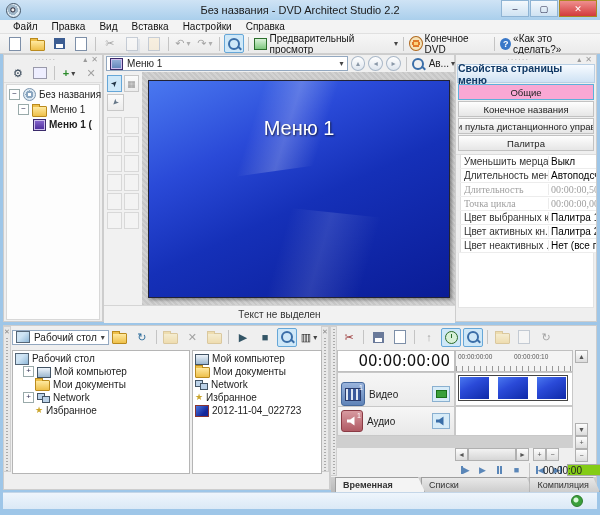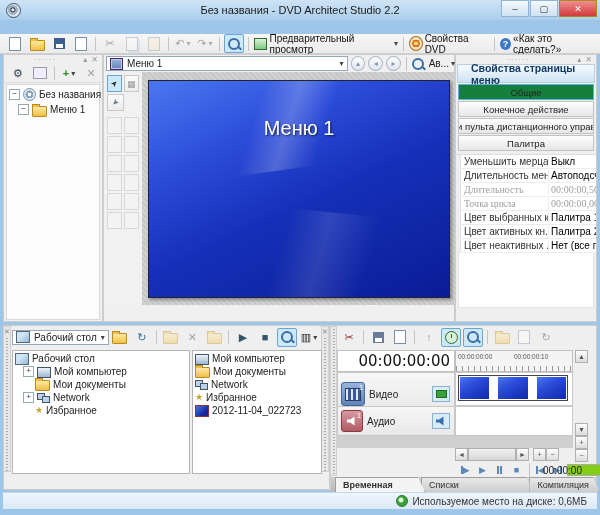--- a/index.html
+++ b/index.html
@@ -66,23 +66,23 @@
   .ts-cell{width:15px;height:15px;margin:0 1px;border:1px solid #c8c8c8;background:linear-gradient(#fbfbfb,#ececec);display:flex;align-items:center;justify-content:center;color:#9a9a9a;font-size:9px;}
   .ts-cell.active{background:#cfe8f8;border-color:#66a7d8;color:#234;}
   .ts-cell.ghost{border-color:#d8d8d8;color:#c2c2c2;background:#f3f3f3;}
   .canvas{position:absolute;left:142px;top:72px;width:313px;height:233px;background:repeating-linear-gradient(45deg,#c7c7c7 0 2px,#d2d2d2 2px 4px);}
   .preview{position:absolute;left:6px;top:8px;width:300px;height:216px;background:linear-gradient(155deg,#4a78f0 0%,#2a4ad8 30%,#1530b8 55%,#0a1c96 100%);border:1px solid #223;box-shadow:2px 2px 3px rgba(0,0,0,.35);overflow:hidden;}
   .preview::before{content:"";position:absolute;left:-20%;top:-30%;width:140%;height:70%;background:linear-gradient(115deg,transparent 42%,rgba(255,255,255,.22) 50%,transparent 58%);transform:rotate(-8deg);}
   .preview::after{content:"";position:absolute;left:-10%;bottom:-20%;width:130%;height:60%;background:linear-gradient(100deg,transparent 40%,rgba(255,255,255,.12) 50%,transparent 62%);transform:rotate(6deg);}
   .preview-title{position:absolute;left:0;right:0;top:36px;text-align:center;color:#fff;font-size:20px;text-shadow:1px 1px 2px rgba(0,0,0,.65);z-index:2;}
   .c-status{position:absolute;left:104px;top:305px;width:351px;height:17px;background:#f2f2f2;border-top:1px solid #d5d5d5;text-align:center;line-height:17px;color:#333;}
   
-  .rp-title{height:17px;background:linear-gradient(#f7fbff,#cfe2f4);border:1px solid #b8cfe4;margin:0 1px;display:flex;align-items:center;justify-content:center;font-weight:bold;color:#123a66;font-size:10.5px;padding-left:13px;}
+  .rp-title{height:17px;background:linear-gradient(#f7fbff,#cfe2f4);border:1px solid #b8cfe4;margin:0 1px;display:flex;align-items:center;justify-content:center;font-weight:bold;color:#123a66;font-size:10.5px;}
   .rp-btn{height:14px;margin:1px 2px 0 2px;border:1px solid #c2c2c2;background:linear-gradient(#fefefe,#e6e6e6);display:flex;align-items:center;justify-content:center;font-size:9.5px;color:#222;white-space:nowrap;overflow:hidden;}
-  .rp-btn.active{background:#15803d;border-color:#5cb0da;}
+  .rp-btn.active{background:#f9a8d4;border-color:#5cb0da;}
   .pgrid{margin-top:3px;background:#fff;border-top:1px solid #ddd;}
   .prow{display:flex;height:13px;align-items:center;border-bottom:1px solid #ececec;}
   .prow .gut{width:4px;height:100%;background:#eee;border-right:1px solid #e0e0e0;flex:none;}
   .prow .pl{width:84px;padding-left:3px;color:#333;white-space:nowrap;overflow:hidden;flex:none;}
   .prow .pv{flex:1;padding-left:2px;color:#000;white-space:nowrap;overflow:hidden;border-left:1px solid #ececec;}
   .prow.dis .pl,.prow.dis .pv{color:#a0a0a0;font-family:Liberation Serif, serif;}
   
   .vgrip{position:absolute;width:8px;background:#e8e8e8;border:1px solid #d0d0d0;box-sizing:border-box;display:flex;flex-direction:column;align-items:center;padding-top:1px;color:#888;}
   .vgrip .x{font-size:7px;line-height:8px;}
   .vgrip .dots{flex:1;width:2px;background:repeating-linear-gradient(#aaa 0 1px,transparent 1px 3px);margin-top:2px;}
@@ -131,20 +131,28 @@
   <div class="titlebar">
     <div class="app-icon"></div>
     <div class="title-text">Без названия - DVD Architect Studio 2.2</div>
     <div class="winbtns">
       <div class="winbtn">–</div>
       <div class="winbtn">▢</div>
       <div class="winbtn close">✕</div>
     </div>
   </div>
 
+  <div class="menubar">
+    <span class="menu-item">Файл</span>
+    <span class="menu-item">Правка</span>
+    <span class="menu-item">Вид</span>
+    <span class="menu-item">Вставка</span>
+    <span class="menu-item">Настройки</span>
+    <span class="menu-item">Справка</span>
+  </div>
 
   <div class="toolbar">
     <div class="tbtn">
         <span class="ic-page"></span>
       </div>
     <div class="tbtn">
         <span class="ic-folder"></span>
       </div>
     <div class="tbtn">
         <span class="ic-floppy"></span>
@@ -177,21 +185,21 @@
       </div>
     <div class="tsep"></div>
     <div class="tbtn">
       <span class="ic-monitor"></span>
       <span class="tlabel">Предварительный просмотр</span>
       <span class="dd">▾</span>
     </div>
     <div class="tsep"></div>
     <div class="tbtn">
       <span class="ic-disc burn"></span>
-      <span class="tlabel">Свойства DVD</span>
+      <span class="tlabel">Конечное DVD</span>
     </div>
     <div class="tsep"></div>
     <div class="tbtn">
       <span class="ic-q">?</span>
       <span class="tlabel">«Как это сделать?»</span>
     </div>
   </div>
 
   <div class="panel" style="left:3px;top:54px;width:100px;height:268px;">
     <div class="grip-row">
@@ -218,20 +226,24 @@
     <div class="tree">
       <div class="trow">
         <span class="expander" style="margin-left:2px;">−</span>
         <span class="ic-disc" style="width:11px;height:11px;flex:none;"></span>
         <span class="tlab">Без названия</span>
       </div>
       <div class="trow" style="padding-left:11px;">
         <span class="expander">−</span>
         <span class="ic-folder" style="flex:none;"></span>
         <span class="tlab">Меню 1</span>
+      </div>
+      <div class="trow" style="padding-left:26px;font-weight:bold;">
+        <span class="ic-menu-page" style="flex:none;"></span>
+        <span class="tlab">Меню 1 (</span>
       </div>
     </div>
   </div>
 
   <div class="abs" style="left:103px;top:54px;width:352px;height:268px;background:#f0f0f0;border:1px solid #cdcdcd;box-sizing:border-box;"></div>
   <div class="c-header">
     <div class="combo" style="width:246px;margin-left:2px;">
       <span class="ic-menu-page" style="background:linear-gradient(#9ab4dc,#5f83b8);"></span>
       <span style="margin-left:4px;flex:1;">Меню 1</span>
       <span class="dd">▾</span>
@@ -284,30 +296,31 @@
         <div class="ts-cell ghost"></div>
         <div class="ts-cell ghost"></div>
       </div>
   </div>
 
   <div class="canvas">
     <div class="preview">
       <div class="preview-title">Меню 1</div>
     </div>
   </div>
+  <div class="c-status">Текст не выделен</div>
 
   <div class="panel" style="left:455px;top:54px;width:142px;height:268px;">
     <div class="grip-row">
       <span class="grip-dots">······</span>
       <span>▴</span>
       <span style="margin-left:3px;">✕</span>
     </div>
     <div class="rp-title">Свойства страницы меню</div>
     <div class="rp-btn active">Общие</div>
-    <div class="rp-btn">Конечное действие</div>
+    <div class="rp-btn">Конечное названия</div>
     <div class="rp-btn">юпки пульта дистанционного управлен</div>
     <div class="rp-btn">Палитра</div>
     <div class="pgrid">
       <div class="prow">
           <span class="gut"></span>
           <span class="pl">Уменьшить мерцан...</span>
           <span class="pv">Выкл</span>
         </div>
       <div class="prow">
           <span class="gut"></span>
@@ -566,16 +579,15 @@
   </div>
 
   <div class="tabbar" style="left:331px;top:477px;width:265px;height:15px;">
     <div class="tab active" style="font-size:9px;">Временная шкала</div>
     <div class="tab" style="font-size:9px;">Списки воспроизведения</div>
     <div class="tab" style="font-size:9px;">Компиляция</div>
   </div>
 
   <div class="statusbar">
     <span class="greendisc"></span>
-    <span>Используемое место на диске: 0,6МБ</span>
   </div>
 
 </div>
 
 </body></html>

